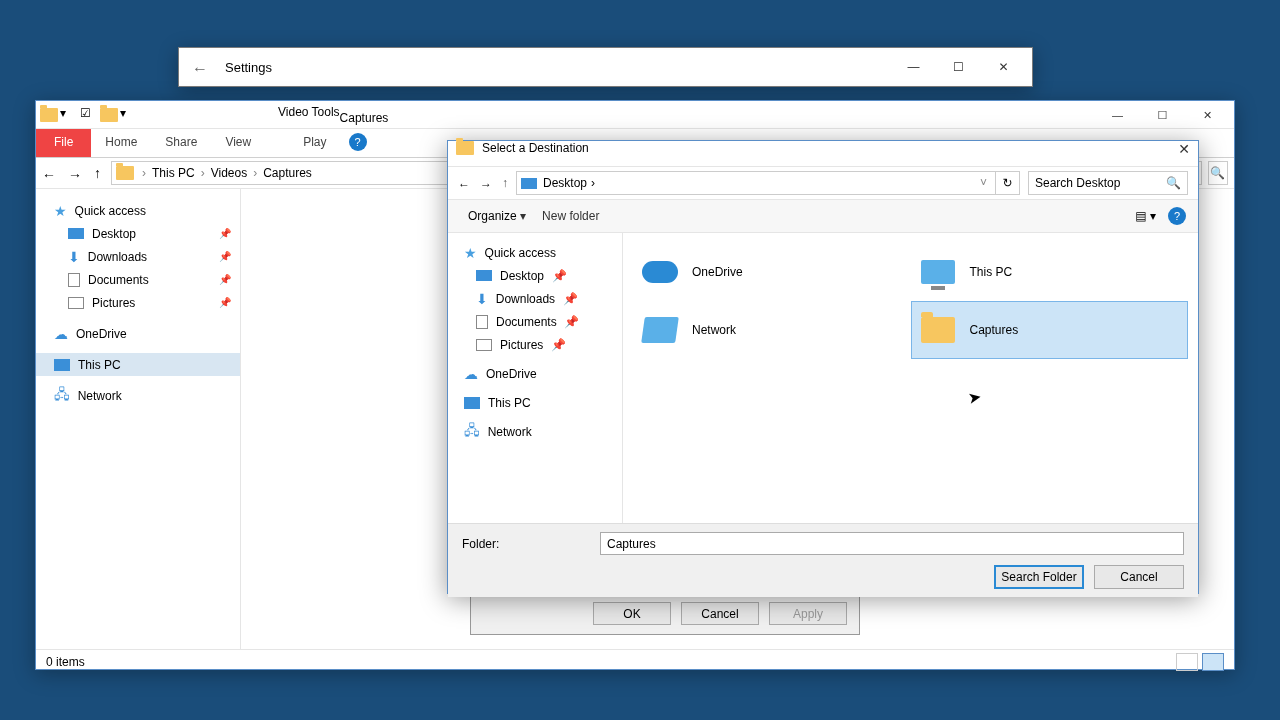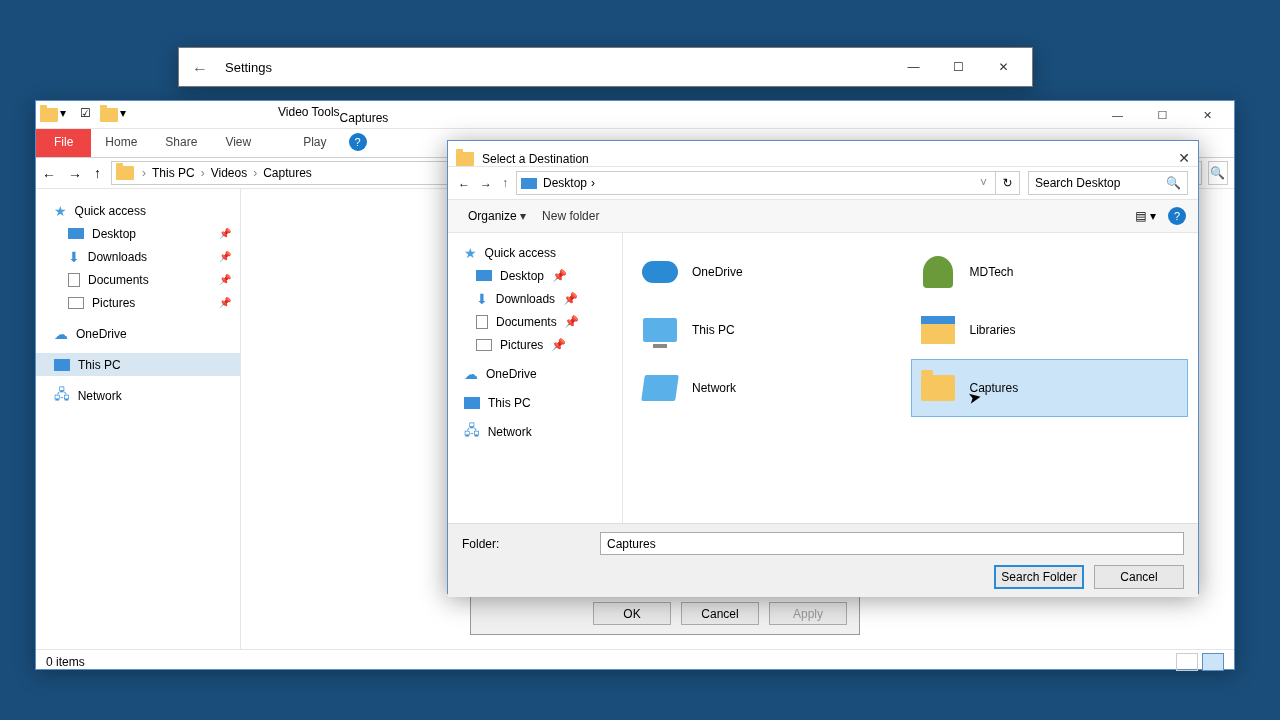--- a/index.html
+++ b/index.html
@@ -53,21 +53,21 @@
 .ic-pc{width:16px;height:12px;background:#3a8fd8;display:inline-block}
 .ic-net{color:#3a8fd8;font-size:14px}
 
 .status{height:24px;border-top:1px solid #e5e5e5;display:flex;align-items:center;padding:0 10px}
 .status .views{margin-left:auto;display:flex;gap:4px}
 .status .views div{width:22px;height:18px;border:1px solid #ccc}
 .status .views .act{background:#cce4f7;border-color:#5a8ec7}
 
 
 .dialog{left:447px;top:140px;width:752px;height:454px;background:#fff;border:1px solid #5a8ec7;box-shadow:0 5px 25px rgba(0,0,0,.4)}
-.dlg-title{height:26px;background:#fff;display:flex;align-items:flex-end;padding:0 8px;border-bottom:1px solid #e5e5e5}
+.dlg-title{height:26px;background:#fff;display:flex;align-items:flex-start;padding:0 8px;border-bottom:1px solid #e5e5e5}
 .dlg-title .fold{margin-right:8px}
 .dlg-title .x{margin-left:auto;font-size:14px;color:#333;cursor:pointer}
 .dlg-addr{height:32px;display:flex;align-items:center;padding:0 10px}
 .dlg-addr .nav{display:flex;gap:10px;color:#bbb;font-size:14px;margin-right:8px}
 .dlg-addr .path{flex:1;border:1px solid #ccc;height:24px;display:flex;align-items:center;padding:0 4px}
 .dlg-addr .refresh{width:24px;height:24px;border:1px solid #ccc;border-left:none;text-align:center;line-height:22px;margin-right:8px}
 .dlg-addr .search{width:160px;height:24px;border:1px solid #ccc;display:flex;align-items:center;padding:0 6px;color:#888}
 .dlg-addr .search span:last-child{margin-left:auto}
 
 .dlg-tools{height:34px;display:flex;align-items:center;padding:0 12px;border-top:1px solid #e5e5e5;border-bottom:1px solid #e5e5e5;background:#f7f7f7}
@@ -305,35 +305,23 @@
     </div>
     <div class="dlg-content">
       <div class="entry">
           <div class="eicon">
             <div class="cloud"></div>
           </div>
           <span>OneDrive</span>
         </div>
       <div class="entry">
           <div class="eicon">
-            <div class="person"></div>
-          </div>
-          <span>MDTech</span>
-        </div>
-      <div class="entry">
-          <div class="eicon">
             <div class="monitor"></div>
           </div>
           <span>This PC</span>
-        </div>
-      <div class="entry">
-          <div class="eicon">
-            <div class="lib"></div>
-          </div>
-          <span>Libraries</span>
         </div>
       <div class="entry">
           <div class="eicon">
             <div class="netic"></div>
           </div>
           <span>Network</span>
         </div>
       <div class="entry sel">
           <div class="eicon">
             <div class="bigfold"></div>

